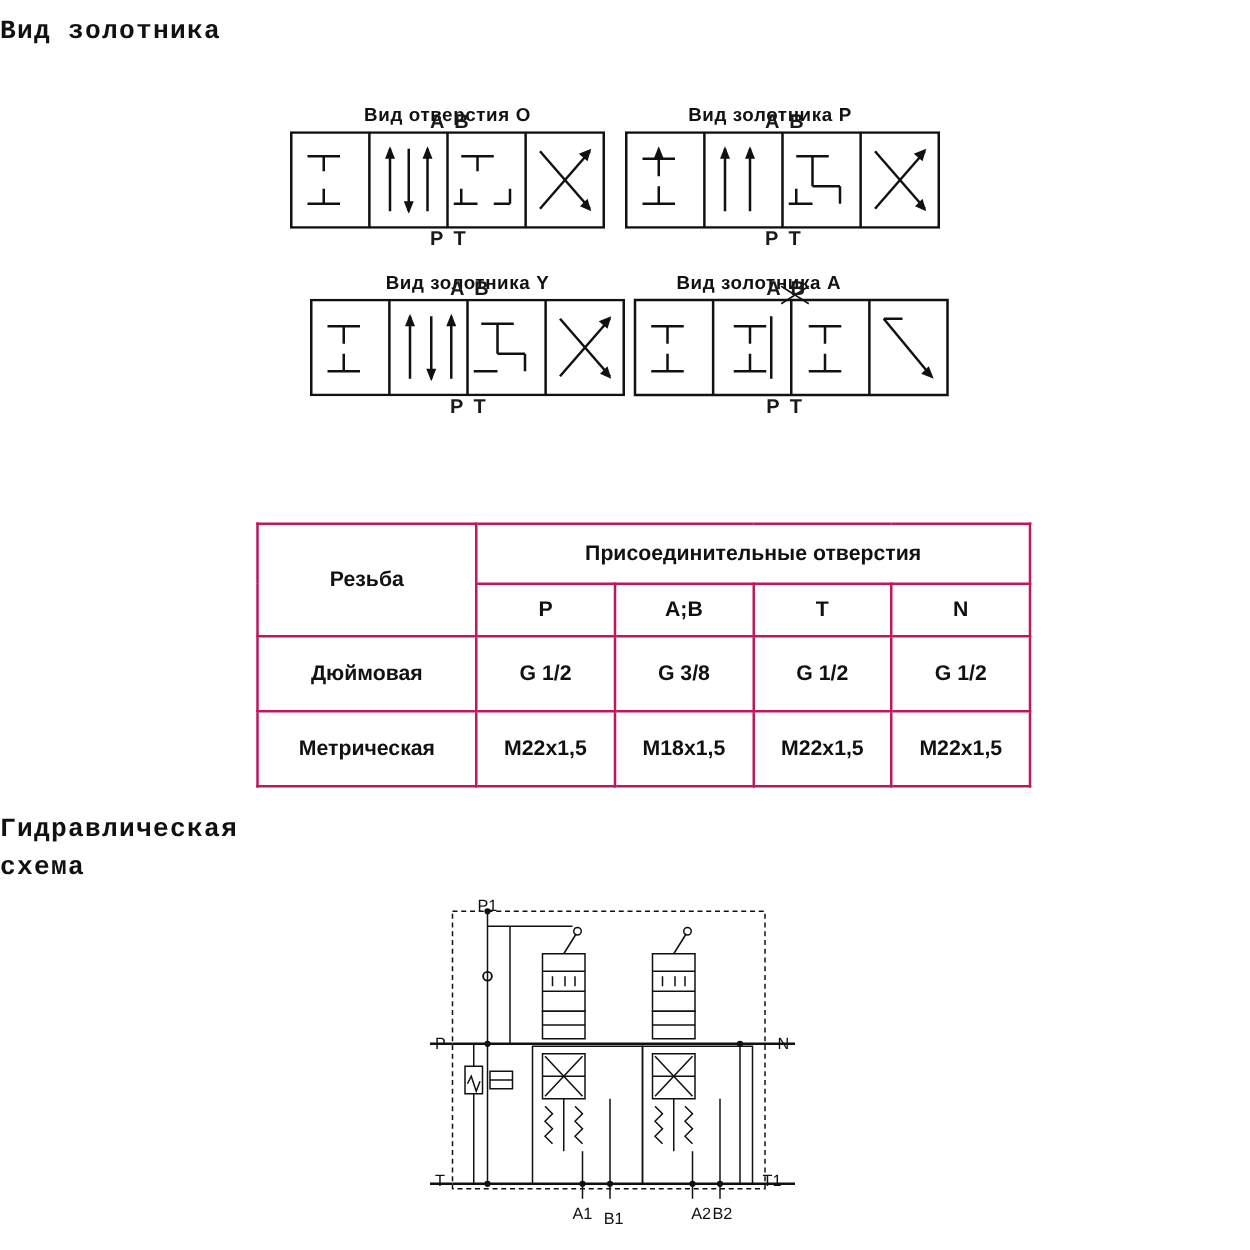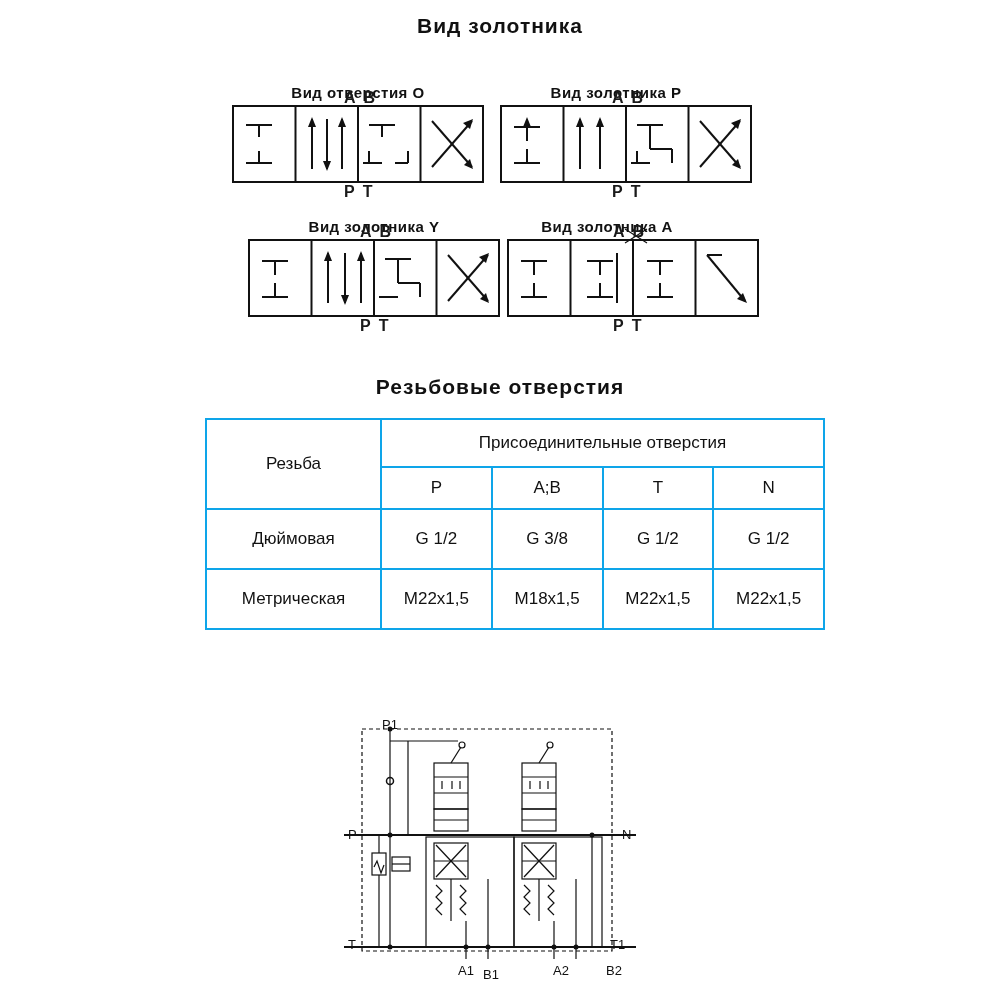--- a/index.html
+++ b/index.html
@@ -16,24 +16,24 @@
     overflow: hidden;
   }
   .page {
     position: relative;
     width: 1000px;
     height: 1000px;
   }
 
   
   .section-title {
-    text-align: center;
     font-weight: bold;
     letter-spacing: 1px;
     color: #111;
+    font-family: Liberation Mono, monospace;
   }
   #title-spool {
     position: absolute;
     top: 14px;
     left: 0;
     width: 1000px;
     font-size: 21px;
   }
   #title-threads {
     position: absolute;
@@ -75,23 +75,23 @@
   
   #threads-table {
     position: absolute;
     top: 418px;
     left: 205px;
     width: 620px;
     border-collapse: collapse;
     font-size: 17px;
   }
   #threads-table td, #threads-table th {
-    border: 2px solid #0ea5e9;
+    border: 2px solid #be185d;
     text-align: center;
-    font-weight: normal;
+    font-weight: bold;
     padding: 6px 4px;
     color: #111;
   }
   #threads-table .row-h1 td { height: 34px; font-size: 17px; }
   #threads-table .row-h2 td { height: 28px; }
   #threads-table .row-data td { height: 46px; }
   #threads-table .rowlabel { text-align: center; }
 
   
   #hydraulic-wrap {
@@ -261,21 +261,20 @@
         <line x1="140" y1="58" x2="166" y2="58" class="ln"></line>
 
         <line x1="200" y1="16" x2="238" y2="62" class="ln"></line>
         <polygon points="240,64 230,60 236,54" class="fill-b"></polygon>
         <line x1="200" y1="16" x2="215" y2="16" class="ln"></line>
       </svg>
       <div class="spool-labels-bottom" style="top:78px; left:106px;">P T</div>
     </div>
   </div>
 
-  <div id="title-threads" class="section-title">Резьбовые отверстия</div>
 
   <table id="threads-table">
     <tbody>
       <tr class="row-h1">
         <td rowspan="2" style="width:165px;">Резьба</td>
         <td colspan="4">Присоединительные отверстия</td>
       </tr>
       <tr class="row-h2">
         <td>P</td>
         <td>A;B</td>
@@ -292,32 +291,36 @@
       <tr class="row-data">
         <td class="rowlabel">Метрическая</td>
         <td>M22x1,5</td>
         <td>M18x1,5</td>
         <td>M22x1,5</td>
         <td>M22x1,5</td>
       </tr>
     </tbody>
   </table>
 
+  <div id="title-hydraulic" class="section-title">
+    <div>Гидравлическая</div>
+    <div>схема</div>
+  </div>
 
   <div id="hydraulic-wrap">
 
     <div class="hyd-label" style="top:2px; left:52px;">P1</div>
     <div class="hyd-label" style="top:112px; left:18px;">P</div>
     <div class="hyd-label" style="top:112px; left:292px;">N</div>
     <div class="hyd-label" style="top:222px; left:18px;">T</div>
     <div class="hyd-label" style="top:222px; left:280px;">T1</div>
     <div class="hyd-label" style="top:248px; left:128px;">A1</div>
     <div class="hyd-label" style="top:252px; left:153px;">B1</div>
     <div class="hyd-label" style="top:248px; left:212px;margin-left:11px;">A2</div>
-    <div class="hyd-label" style="top:248px; left:240px;margin-left:36px;">B2</div>
+    <div class="hyd-label" style="top:248px; left:240px;">B2</div>
 
     <svg width="340" height="250" viewBox="0 0 340 250">
 
       <rect x="32" y="14" width="250" height="222" class="dash"></rect>
 
       <line x1="32" y1="120" x2="282" y2="120" class="ln"></line>
       <line x1="32" y1="232" x2="282" y2="232" class="ln"></line>
       <line x1="60" y1="14" x2="60" y2="232" class="ln-thin"></line>
       <line x1="78" y1="26" x2="78" y2="120" class="ln-thin"></line>
       <line x1="60" y1="26" x2="128" y2="26" class="ln-thin"></line>

